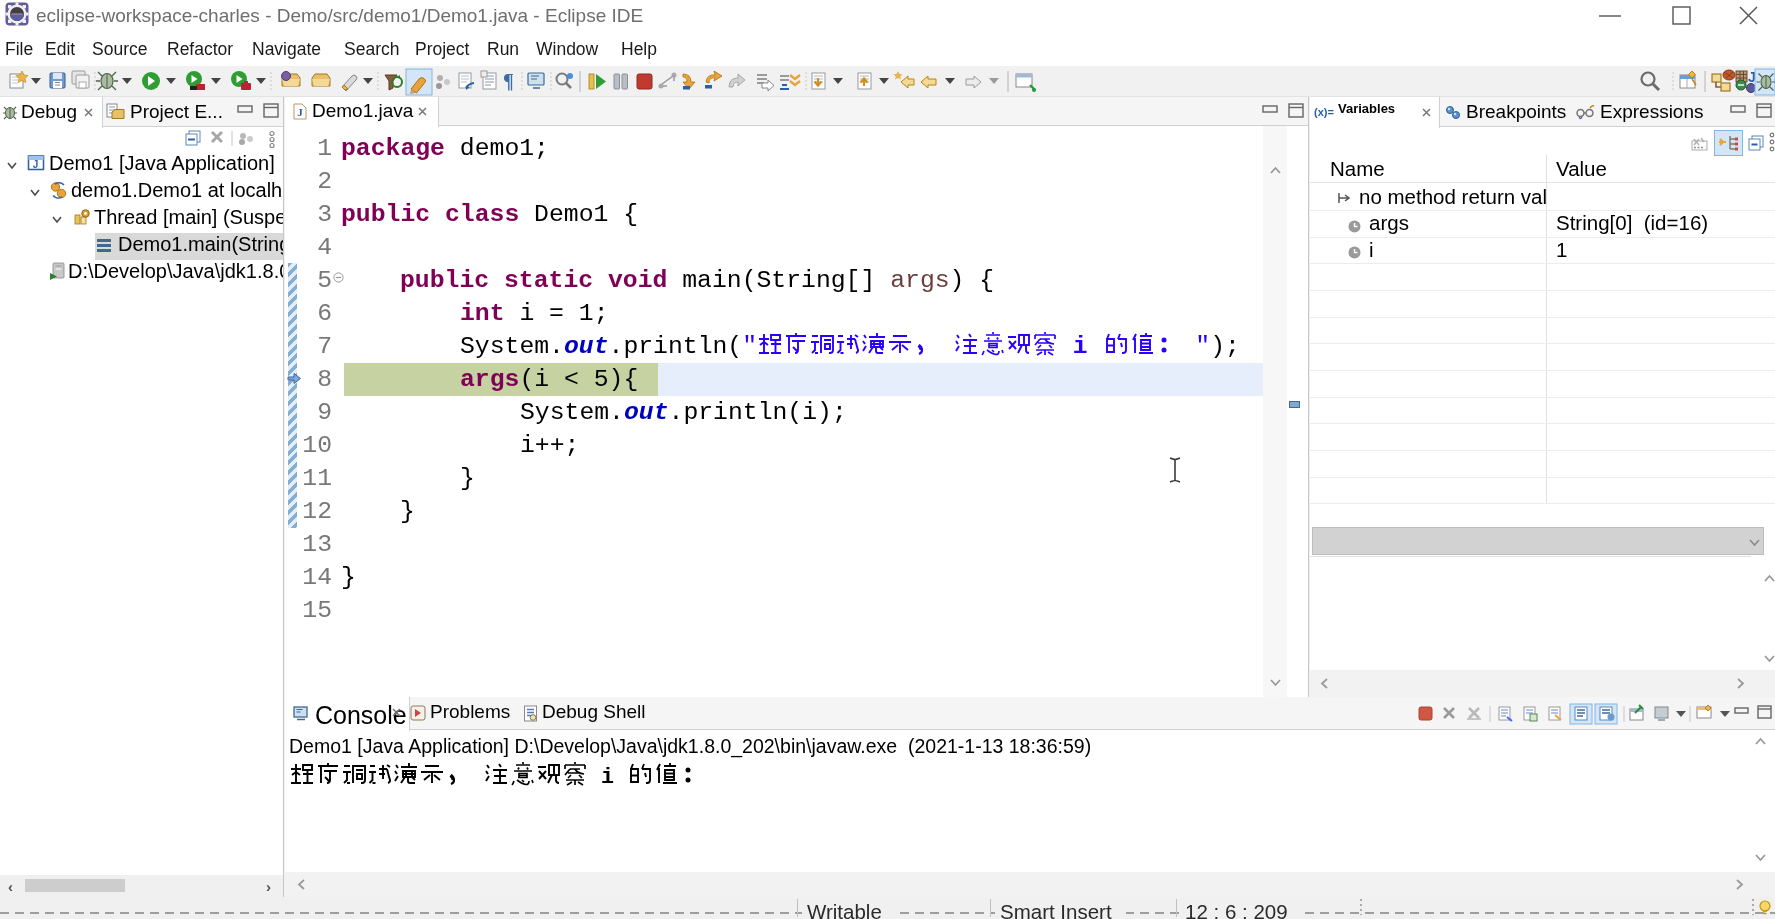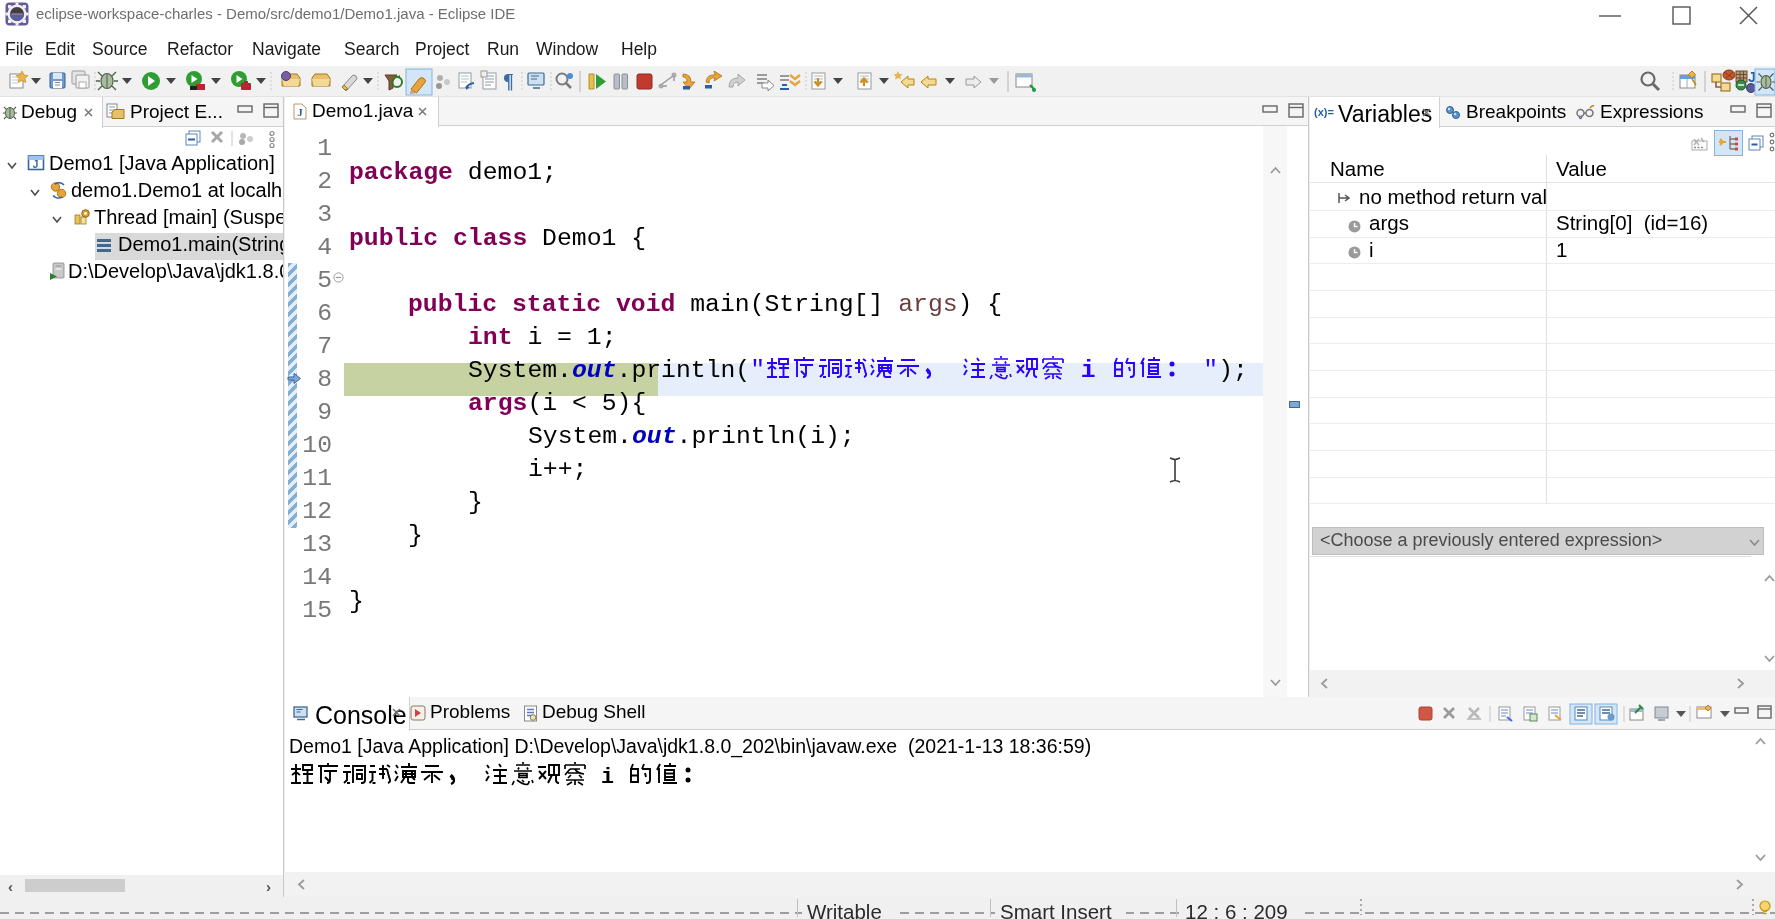--- a/index.html
+++ b/index.html
@@ -88,21 +88,21 @@
         <rect x="19.5" y="10.5" width="4" height="3"></rect>
         <rect x="3" y="3" width="3.4" height="3.4"></rect>
         <rect x="17.6" y="3" width="3.4" height="3.4"></rect>
         <rect x="3" y="17.6" width="3.4" height="3.4"></rect>
         <rect x="17.6" y="17.6" width="3.4" height="3.4"></rect>
       </g>
     <circle cx="12" cy="12" r="7" fill="#463c41"></circle>
     <path d="M5 12 a7 7 0 0 0 14 0 z" fill="#5b5e9e"></path>
     <path d="M6.5 12 h11" stroke="#8a8a9a" stroke-width="1.4"></path>
   </svg>
-  <div class="abs" style="left:36px;top:5px;font-size:15px;color:#6e6e6e;">eclipse-workspace-charles - Demo/src/demo1/Demo1.java - Eclipse IDE</div>
+  <div class="abs" style="left:36px;top:5px;font-size:19px;color:#6e6e6e;">eclipse-workspace-charles - Demo/src/demo1/Demo1.java - Eclipse IDE</div>
   <svg class="abs" style="left:1594px;top:0;" width="180" height="32" viewBox="0 0 180 32">
     <line x1="5" y1="16" x2="27" y2="16" stroke="#555" stroke-width="1.4"></line>
     <rect x="79" y="7" width="17" height="17" fill="none" stroke="#555" stroke-width="1.4"></rect>
     <line x1="146" y1="7" x2="163" y2="24" stroke="#555" stroke-width="1.4"></line>
     <line x1="163" y1="7" x2="146" y2="24" stroke="#555" stroke-width="1.4"></line>
   </svg>
 </div>
 
 <div class="abs" id="menubar" style="left:0;top:32px;width:1775px;height:34px;background:#ffffff;font-size:17.5px;color:#1a1a1a;">
   <span class="abs" style="left:5px;top:7px;">File</span>
@@ -378,21 +378,21 @@
         <path d="M1 6 h6 V2.5 L13.5 7.5 L7 12.5 V9 H1 Z" fill="#7da7d8" stroke="#3c64a0" stroke-width="1"></path>
       </svg>
 
     <div class="abs" style="left:0;top:6px;width:47px;text-align:right;color:#787878;">1<br>2<br>3<br>4<br>5<br>6<br>7<br>8<br>9<br>10<br>11<br>12<br>13<br>14<br>15</div>
 
     <svg class="abs" style="left:48px;top:146px;" width="11" height="11" viewBox="0 0 11 11">
         <circle cx="5.5" cy="5.5" r="4.6" fill="#fff" stroke="#9a9a9a"></circle>
         <line x1="2.8" y1="5.5" x2="8.2" y2="5.5" stroke="#9a9a9a" stroke-width="1.2"></line>
       </svg>
 
-    <div class="abs" style="left:64px;top:6px;margin-top:24px;">
+    <div class="abs" style="left:56px;top:6px;">
 <div class="cl"><span class="kw">package</span> demo1;</div>
 <div class="cl"></div>
 <div class="cl"><span class="kw">public</span> <span class="kw">class</span> Demo1 {</div>
 <div class="cl"></div>
 <div class="cl"><span style="margin-left:59px;"></span><span class="kw">public</span> <span class="kw">static</span> <span class="kw">void</span> main(String[] <span style="color:#6a3e3e;">args</span>) {</div>
 <div class="cl"><span style="margin-left:119px;"></span><span class="kw">int</span> i = 1;</div>
 <div class="cl"><span style="margin-left:119px;"></span>System.<span class="sfield">out</span>.println(<span class="str">"<svg class="cj" width="26" height="26">
               <use href="#cj-cheng"></use>
             </svg><svg class="cj" width="26" height="26">
               <use href="#cj-xu"></use>
@@ -446,21 +446,21 @@
 
   </div>
 </div>
 
 <div class="abs" id="rightpanel" style="left:1310px;top:97px;width:465px;height:600px;background:#ffffff;overflow:hidden;">
   <div class="abs" style="left:0;top:0;width:465px;height:30px;background:#f5f5f6;border-bottom:1px solid #d0d0d0;"></div>
   <div class="abs" style="left:0;top:0;width:130px;height:31px;background:#ffffff;border-right:1px solid #d0d0d0;"></div>
   <svg class="abs" style="left:4px;top:8px;" width="20" height="14" viewBox="0 0 20 14">
       <text x="0" y="11" font-size="11" font-weight="bold" fill="#2760a6" font-family="Liberation Sans">(x)=</text>
     </svg>
-  <div class="abs" style="left:28px;top:4px;font-size:23px;color:#000;">Variables</div>
+  <div class="abs" style="left:28px;top:4px;font-size:13px;color:#000;font-weight:bold;">Variables</div>
   <svg class="abs" style="left:111px;top:10px;" width="11" height="11" viewBox="0 0 11 11">
       <path d="M2 2 L9 9 M9 2 L2 9" stroke="#777" stroke-width="1.5"></path>
     </svg>
   <svg class="abs" style="left:135px;top:8px;" width="16" height="16" viewBox="0 0 16 16">
       <circle cx="5" cy="5" r="3.5" fill="#5a93ce" stroke="#2c5f94"></circle>
       <circle cx="11" cy="10" r="3.5" fill="#5a93ce" stroke="#2c5f94"></circle>
       <circle cx="4" cy="4" r="1.2" fill="#cfe2f4"></circle>
       <circle cx="10" cy="9" r="1.2" fill="#cfe2f4"></circle>
     </svg>
   <div class="abs" style="left:156px;top:4px;font-size:19px;color:#000;">Breakpoints</div>
@@ -528,21 +528,20 @@
     <div class="abs" style="left:59px;top:84px;font-size:20.5px;">args</div>
     <div class="abs" style="left:246px;top:84px;font-size:20.5px;">String[0]&nbsp;&nbsp;(id=16)</div>
     <svg class="abs" style="left:37px;top:118px;" width="15" height="15" viewBox="0 0 15 15">
         <circle cx="7.5" cy="7.5" r="6" fill="#9a9a9a"></circle>
         <path d="M7.5 4 v3.5 h3" stroke="#fff" fill="none" stroke-width="1.4"></path>
       </svg>
     <div class="abs" style="left:59px;top:111px;font-size:20.5px;">i</div>
     <div class="abs" style="left:246px;top:111px;font-size:20.5px;">1</div>
 
     <div class="abs" style="left:2px;top:400px;width:452px;height:28px;background:#d2d2d2;border:1px solid #bdbdbd;"></div>
-    <div class="abs" style="left:10px;top:403px;font-size:18px;color:#4a4a4a;">&lt;Choose a previously entered expression&gt;</div>
     <svg class="abs" style="left:438px;top:411px;" width="13" height="9" viewBox="0 0 13 9">
         <path d="M2 2 L6.5 7 L11 2" fill="none" stroke="#8a8a8a" stroke-width="1.6"></path>
       </svg>
 
     <div class="abs" style="left:0;top:429px;width:441px;height:112px;background:#fff;border-top:1px solid #e0e0e0;"></div>
     <svg class="abs" style="left:453px;top:447px;" width="13" height="9" viewBox="0 0 13 9">
         <path d="M2 7 L6.5 2 L11 7" fill="none" stroke="#9a9a9a" stroke-width="1.8"></path>
       </svg>
     <svg class="abs" style="left:453px;top:527px;" width="13" height="9" viewBox="0 0 13 9">
         <path d="M2 2 L6.5 7 L11 2" fill="none" stroke="#9a9a9a" stroke-width="1.8"></path>

